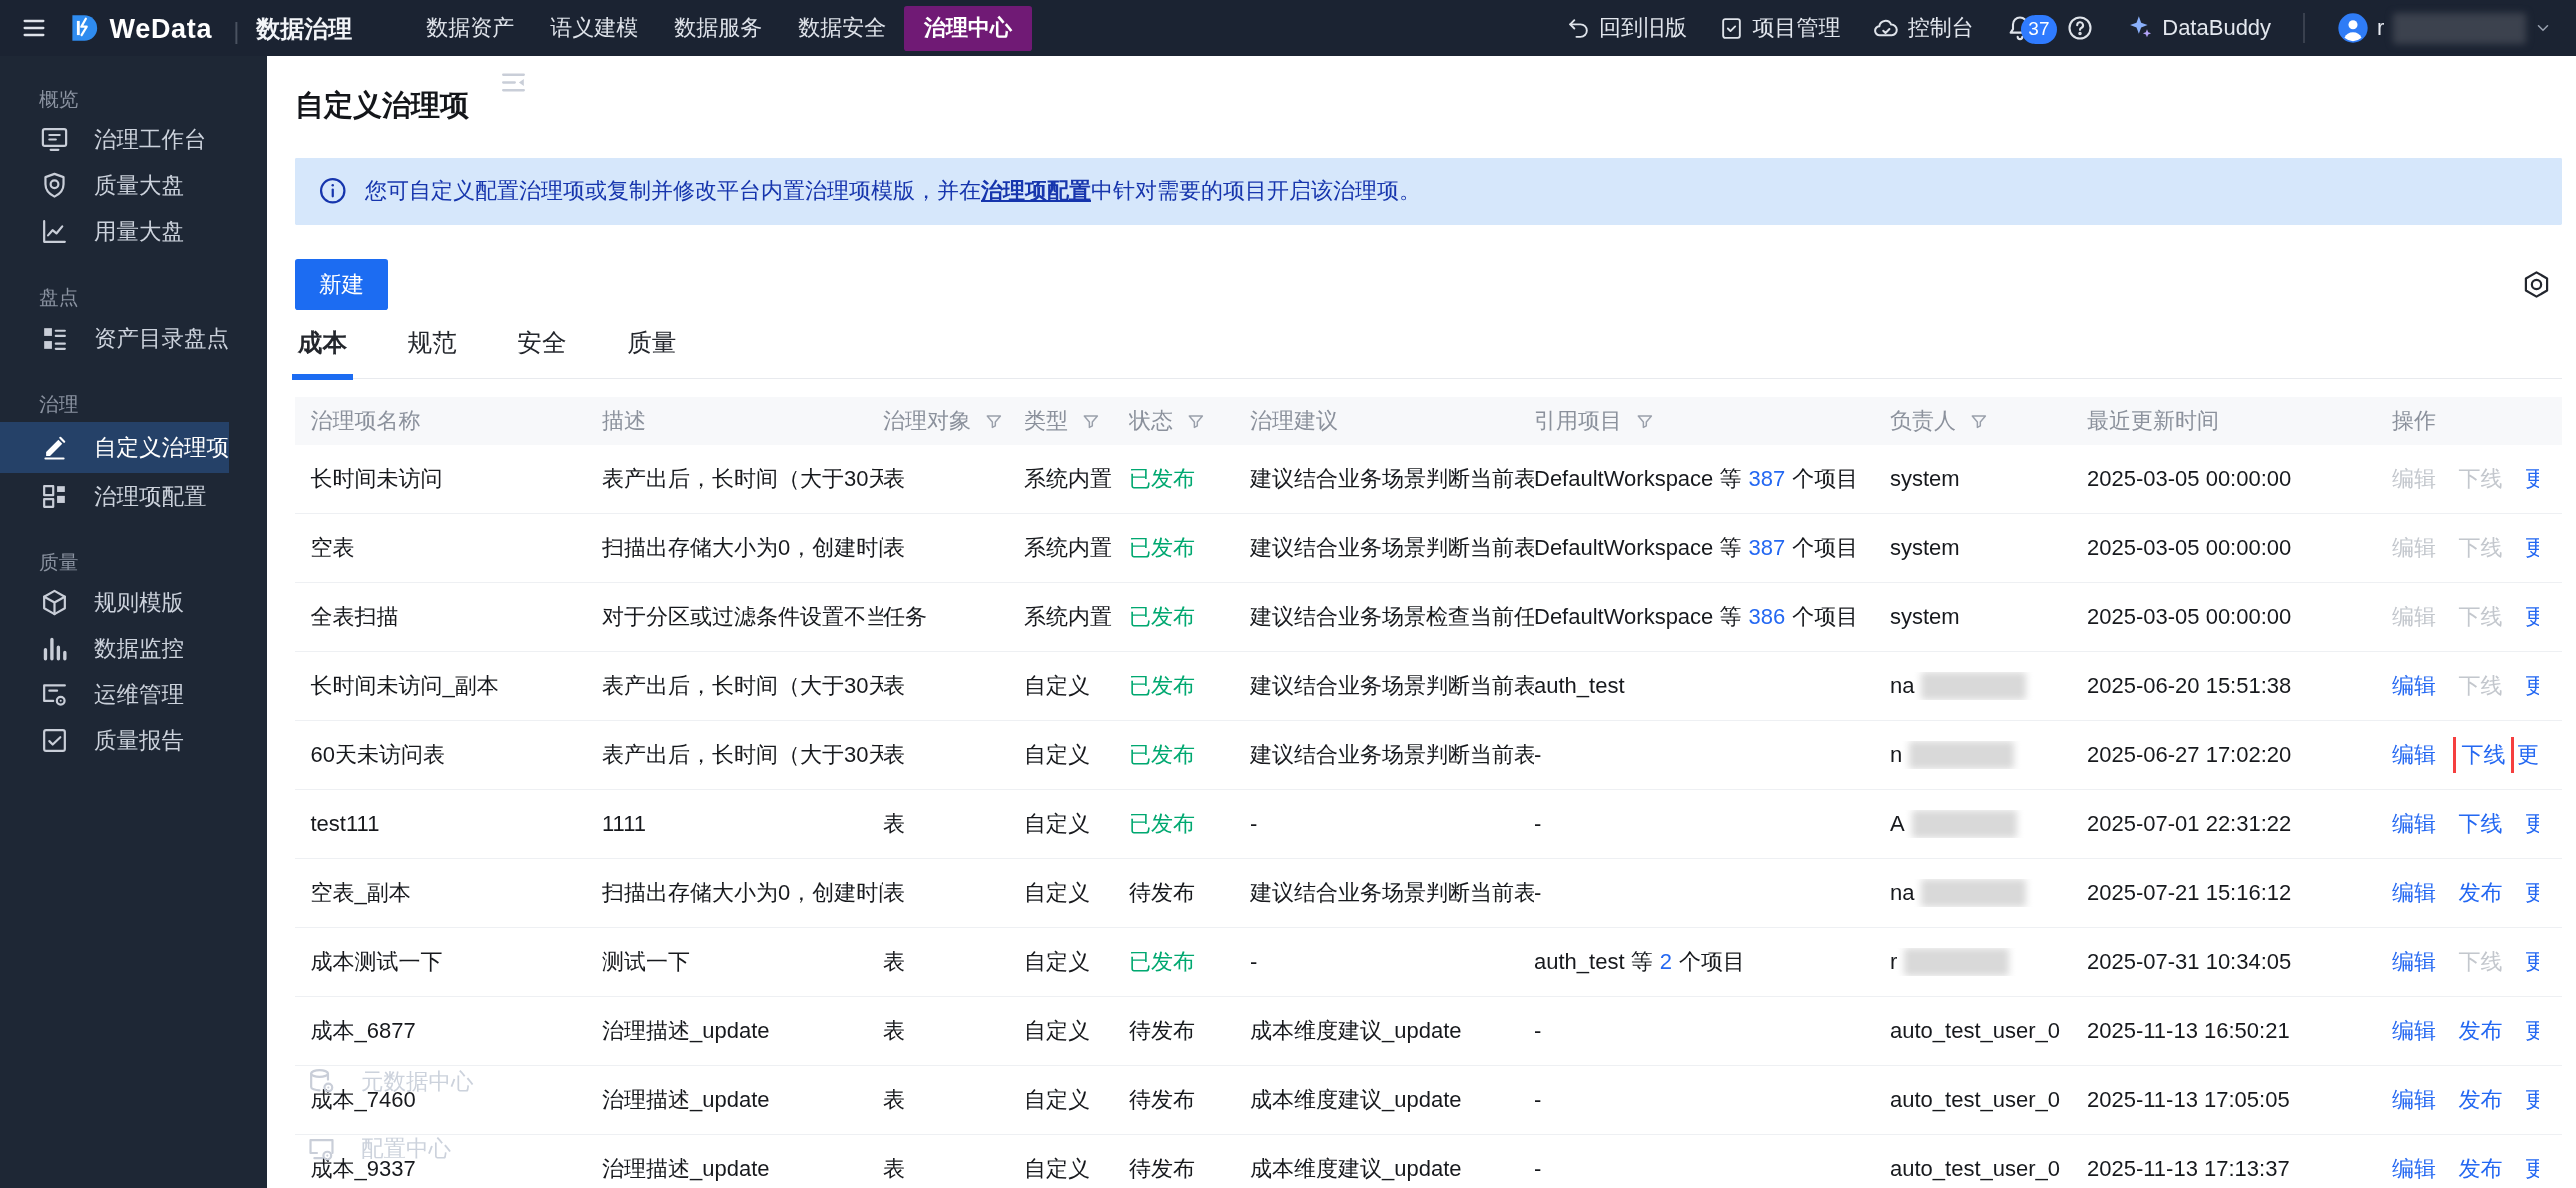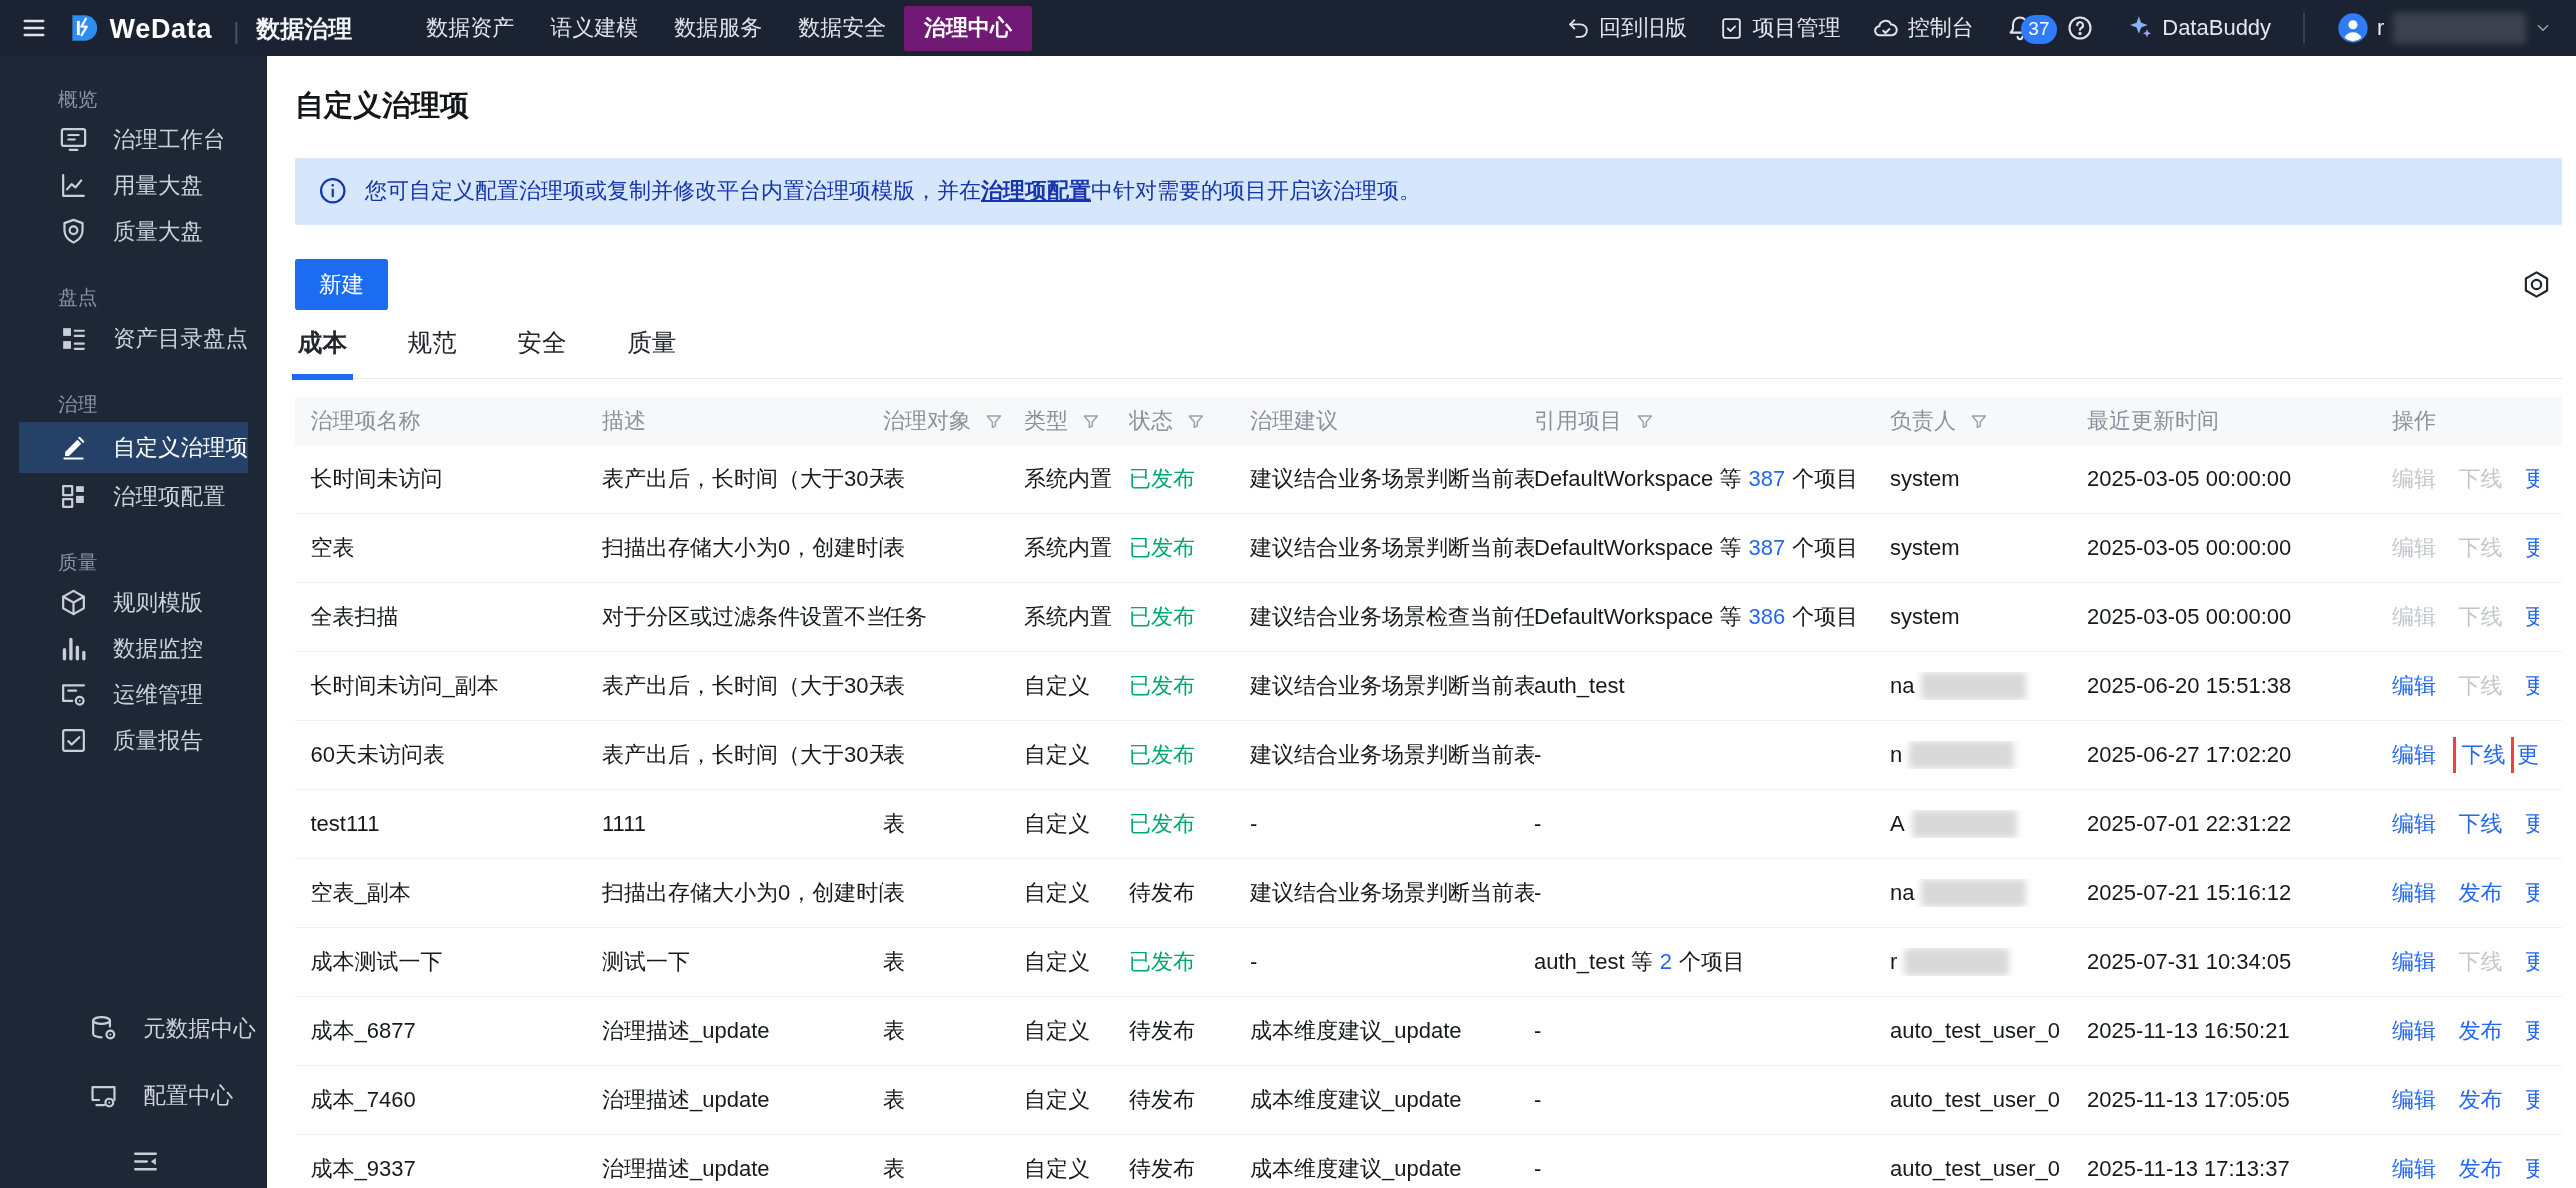--- a/index.html
+++ b/index.html
@@ -25,21 +25,21 @@
   .badge { position:absolute; top:-15.5px; left:15.5px; min-width:32px; height:29.5px; padding:0 7px;
     background:#2f7bff; color:#fff; border-radius:15.5px; font-size:19px; display:flex;
     align-items:center; justify-content:center;margin-top:16px; }
   .vdiv { width:1.4px; height:29.5px; background:#39404e; }
   .user-wrap { display:flex; align-items:center; gap:8.4px; cursor:pointer; font-size:22px; }
   .mask-dark { display:inline-block; width:133px; height:31px; background:#3c424e;
     border-radius:2.8px; filter:blur(3.5px); }
 
   
   .sidebar { position:absolute; top:56px; left:0; width:267px; height:1132px;
-    background:#1e2735; display:flex; flex-direction:column; z-index:20;align-items:center; }
+    background:#1e2735; display:flex; flex-direction:row; z-index:20; }
   .side-section-label { color:#8b93a1; font-size:19.7px; padding:29.5px 0 4.2px 39px; }
   .side-item { height:46px; display:flex; align-items:center; gap:24px; padding-left:39px;
     color:#ccd2dc; font-size:22.5px; cursor:pointer; white-space:nowrap; }
   .side-item.active { background:#254168; color:#fff; height:51px; }
   .side-footer { margin-top:auto; padding-bottom:5.6px;padding-left:38px; }
   .side-collapse { height:53px; display:flex; align-items:center; padding-left:24px; cursor:pointer; }
 
   
   .main { position:absolute; top:56px; left:267px; width:2309px; height:1132px;
     background:#fff; padding:0 14px 0 28px; overflow:hidden; }
@@ -172,31 +172,31 @@
       <div class="side-item">
         <svg width="31" height="31" viewBox="0 0 24 24" fill="none" stroke="#c9ced8" stroke-width="1.7" stroke-linecap="round" stroke-linejoin="round">
           <rect x="3" y="4" width="18" height="13" rx="1.5"></rect>
           <path d="M8 8.5h8M8 12h5"></path>
           <path d="M9 20h6"></path>
         </svg>
         <span>治理工作台</span>
       </div>
       <div class="side-item">
         <svg width="31" height="31" viewBox="0 0 24 24" fill="none" stroke="#c9ced8" stroke-width="1.7" stroke-linecap="round" stroke-linejoin="round">
+          <path d="M12 3l7 2.5V11c0 4.5-3 7.6-7 9.6-4-2-7-5.1-7-9.6V5.5z"></path>
+          <circle cx="12" cy="11" r="3"></circle>
+        </svg>
+        <span>质量大盘</span>
+      </div>
+      <div class="side-item">
+        <svg width="31" height="31" viewBox="0 0 24 24" fill="none" stroke="#c9ced8" stroke-width="1.7" stroke-linecap="round" stroke-linejoin="round">
           <path d="M4 4v16h16"></path>
           <path d="M7 15l3.5-4 3 2.5 4.5-5.5"></path>
         </svg>
         <span>用量大盘</span>
-      </div>
-      <div class="side-item">
-        <svg width="31" height="31" viewBox="0 0 24 24" fill="none" stroke="#c9ced8" stroke-width="1.7" stroke-linecap="round" stroke-linejoin="round">
-          <path d="M12 3l7 2.5V11c0 4.5-3 7.6-7 9.6-4-2-7-5.1-7-9.6V5.5z"></path>
-          <circle cx="12" cy="11" r="3"></circle>
-        </svg>
-        <span>质量大盘</span>
       </div>
       <div class="side-section-label">盘点</div>
       <div class="side-item">
         <svg width="31" height="31" viewBox="0 0 24 24" fill="none" stroke="#c9ced8" stroke-width="1.7" stroke-linecap="round" stroke-linejoin="round">
           <rect x="4" y="4" width="6" height="6" fill="#c9ced8" stroke="none"></rect>
           <rect x="4" y="14" width="6" height="6" fill="#c9ced8" stroke="none"></rect>
           <path d="M13 6h7M13 10h7M13 16h7M13 20h7"></path>
         </svg>
         <span>资产目录盘点</span>
       </div>

